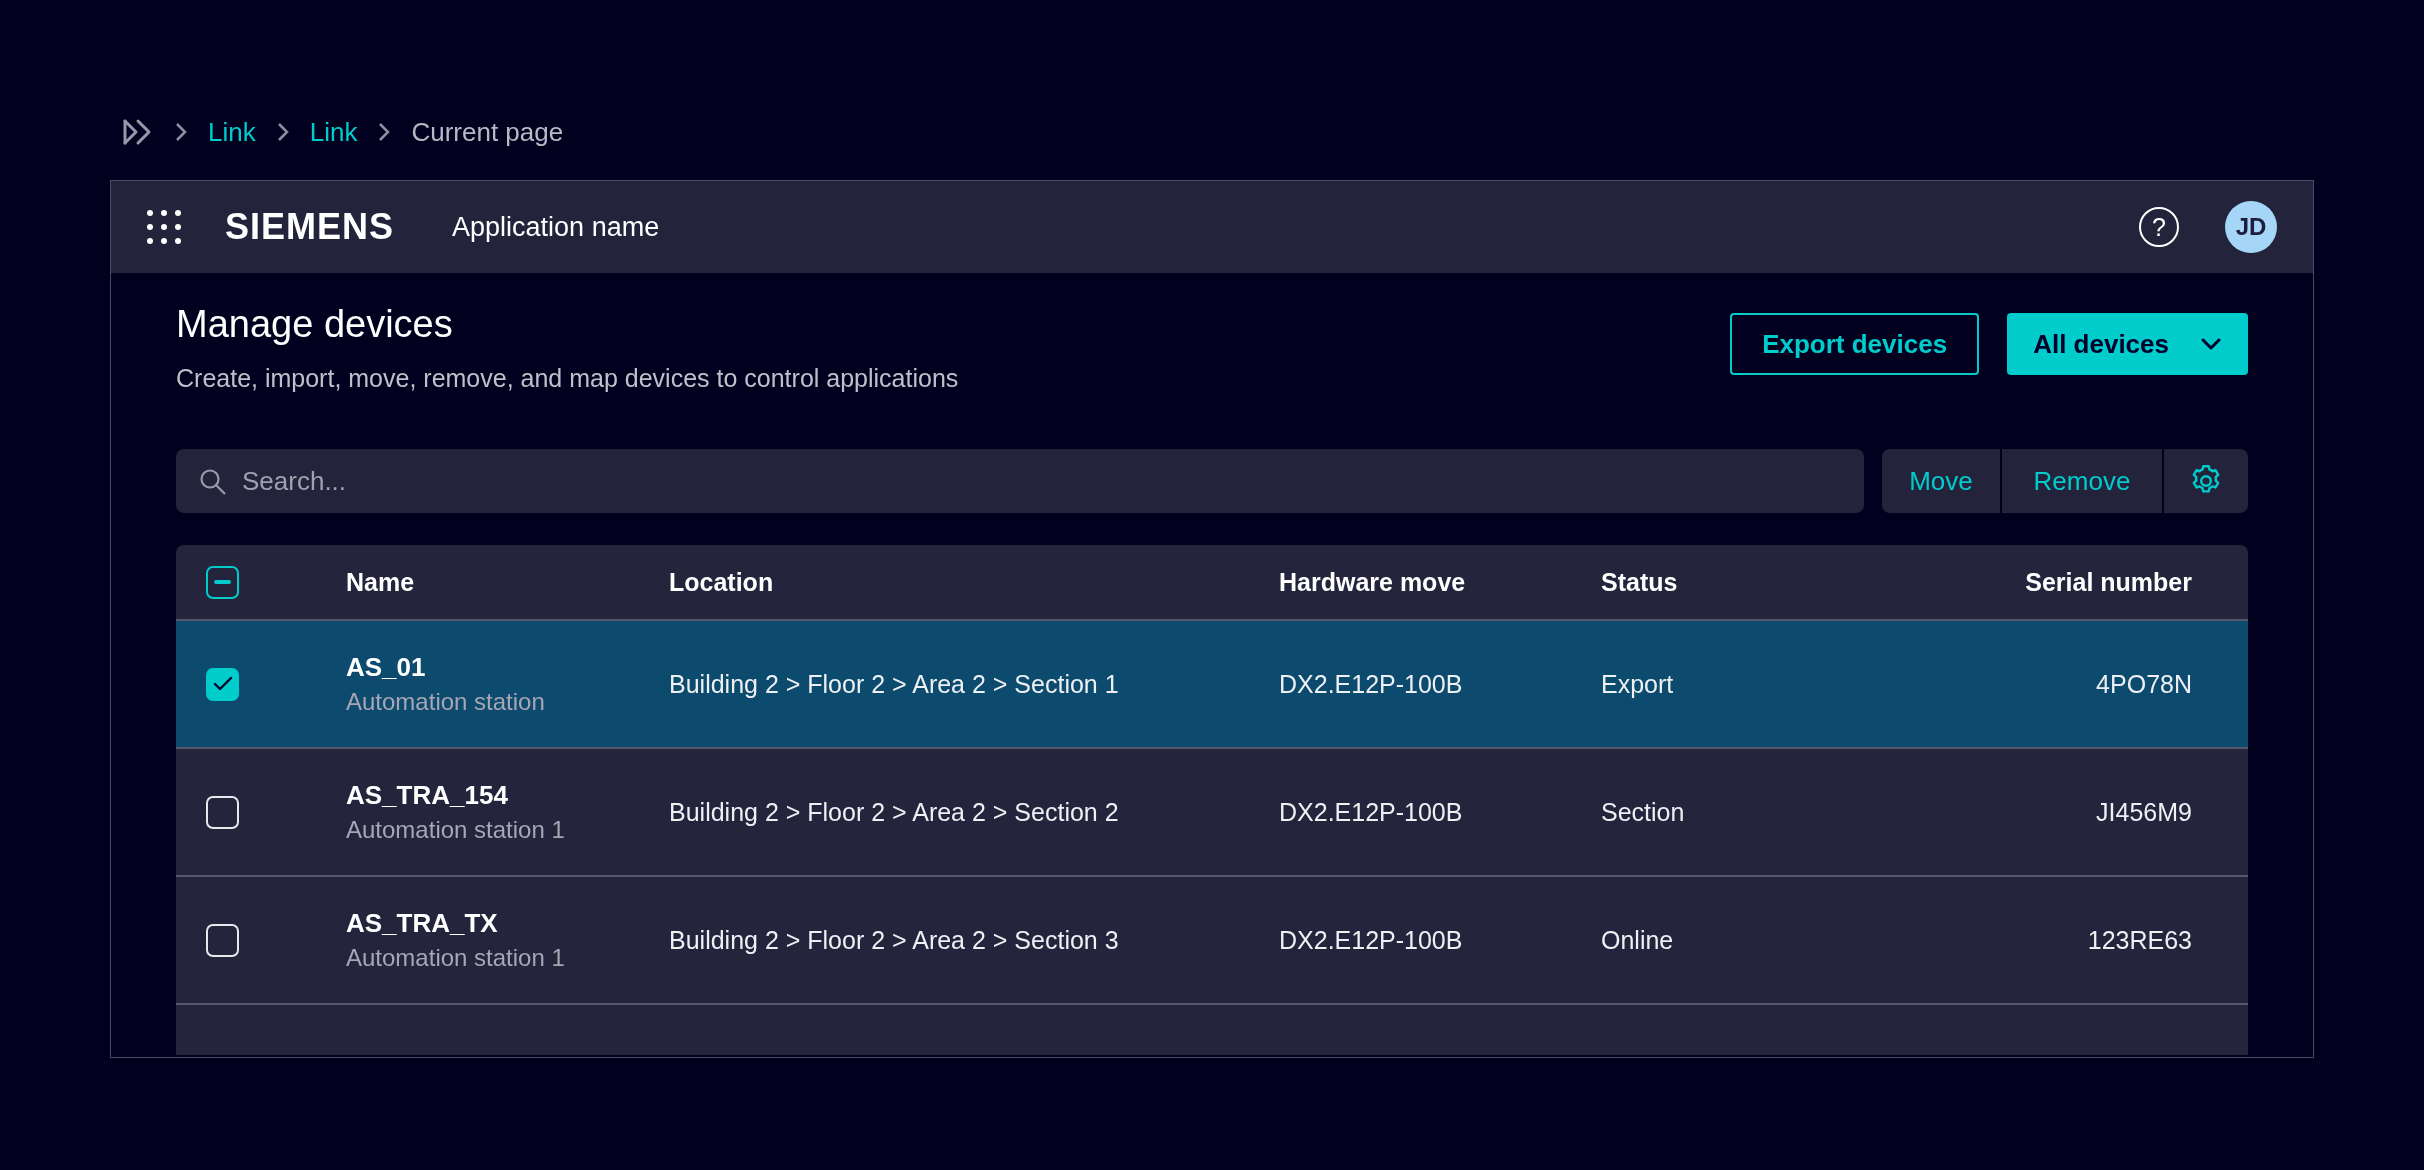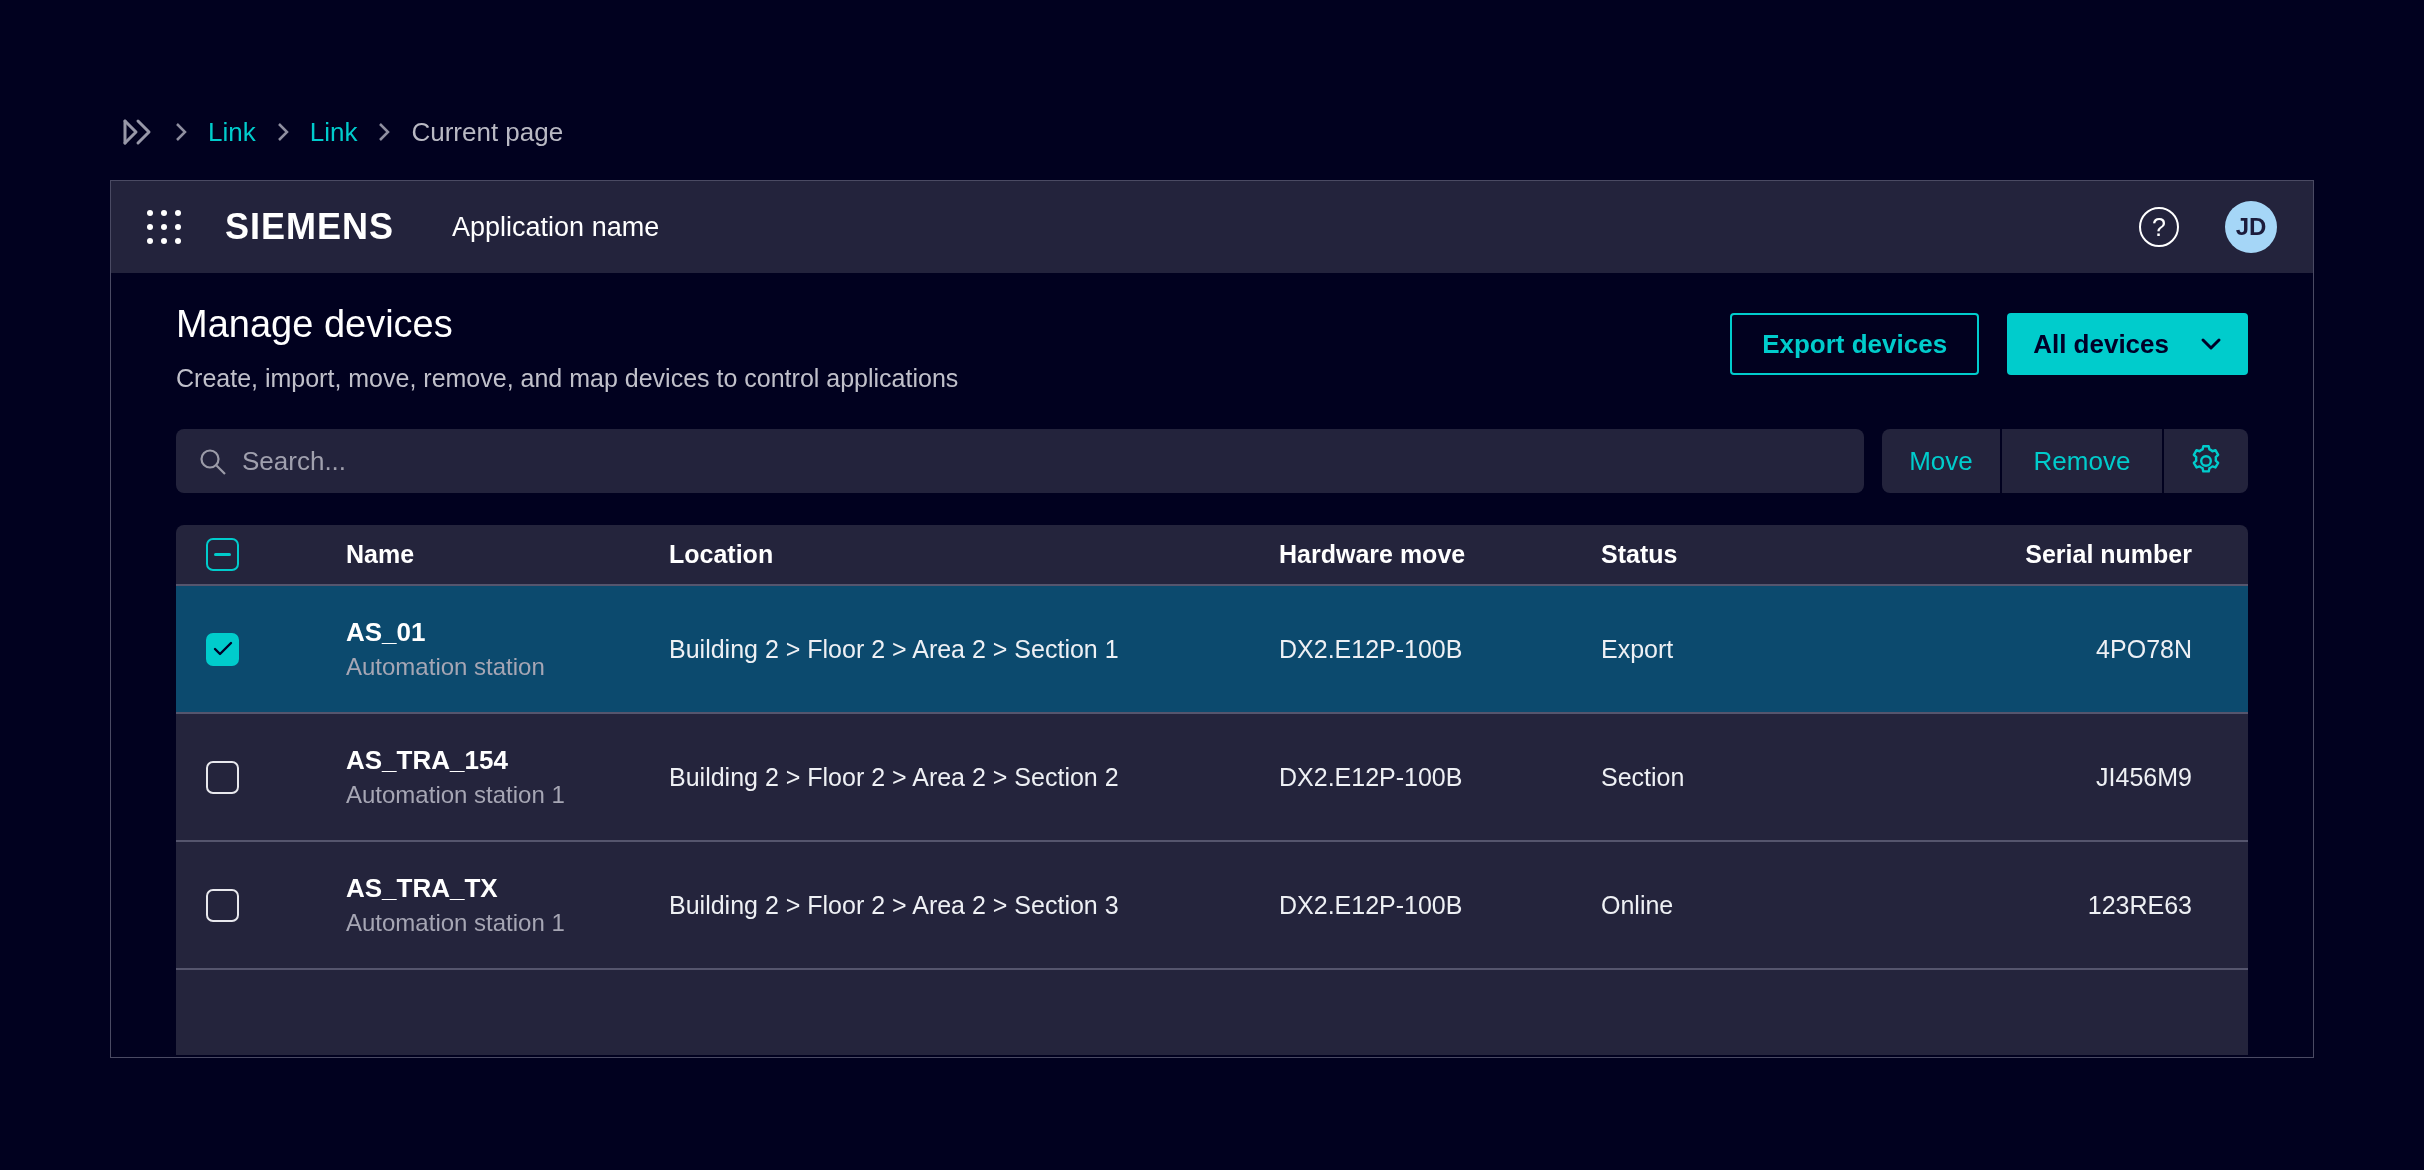--- a/index.html
+++ b/index.html
@@ -38,38 +38,38 @@
   .page-title { font-size:38px; font-weight:400; color:#ffffff; }
   .page-subtitle { margin-top:18px; font-size:25px; color:#c0c0ca; }
   .title-actions { display:flex; gap:28px; margin-top:10px; }
   .btn-outline { height:62px; padding:0 30px; background:transparent; border:2px solid #00cccc;
                  border-radius:4px; color:#00cccc; font-size:26px; font-weight:700;
                  font-family:inherit; cursor:pointer; }
   .btn-primary { height:62px; padding:0 26px; background:#00cccc; border:none; border-radius:4px;
                  color:#000028; font-size:26px; font-weight:700; font-family:inherit; cursor:pointer;
                  display:flex; align-items:center; gap:31px; }
 
-  .search-row { margin-top:36px; display:flex; gap:18px; }
+  .search-row { margin-top:56px; display:flex; gap:18px; }
   .search-wrap { position:relative; flex:1; }
   .search-wrap svg { position:absolute; left:22px; top:18px; }
   .search-input { width:100%; height:64px; background:#23233c; border:none; border-radius:8px;
                   padding:0 20px 0 66px; font-size:26px; color:#ffffff; font-family:inherit; outline:none; }
   .search-input::placeholder { color:#a0a0ae; }
   .btn-group { display:flex; gap:2px; border-radius:8px; overflow:hidden; }
   .btn-ghost { height:64px; background:#23233c; border:none; color:#00cccc; font-size:26px;
                font-family:inherit; cursor:pointer; display:flex; align-items:center; justify-content:center; }
   .btn-move { width:118px; }
   .btn-remove { width:160px; }
   .btn-gear { width:84px; }
 
   
   .table { margin-top:32px; flex:1; display:flex; flex-direction:column; }
   .trow { display:grid; grid-template-columns:170px 323px 610px 322px 322px 1fr; align-items:center;
           background:#24243c; }
-  .thead { height:59px; border-radius:8px 8px 0 0; font-weight:700; color:#ffffff; font-size:25px; }
+  .thead { height:74px; border-radius:8px 8px 0 0; font-weight:700; color:#ffffff; font-size:25px; }
   .tbody-row { height:128px; border-top:2px solid #55556d; color:#eef0f4; font-size:25px; cursor:pointer; }
   .tbody-row.selected { background:#0c4a6e; }
   .row-fill { flex:1; border-top:2px solid #55556d; background:#24243c; }
   .cell-check { padding-left:30px; }
   .cell-serial { justify-self:end; padding-right:56px; }
   .name-cell { display:flex; flex-direction:column; gap:5px; }
   .name-title { font-weight:700; color:#ffffff; font-size:26px; }
   .name-desc { color:#a6a6b4; font-size:24px; }
 
   

